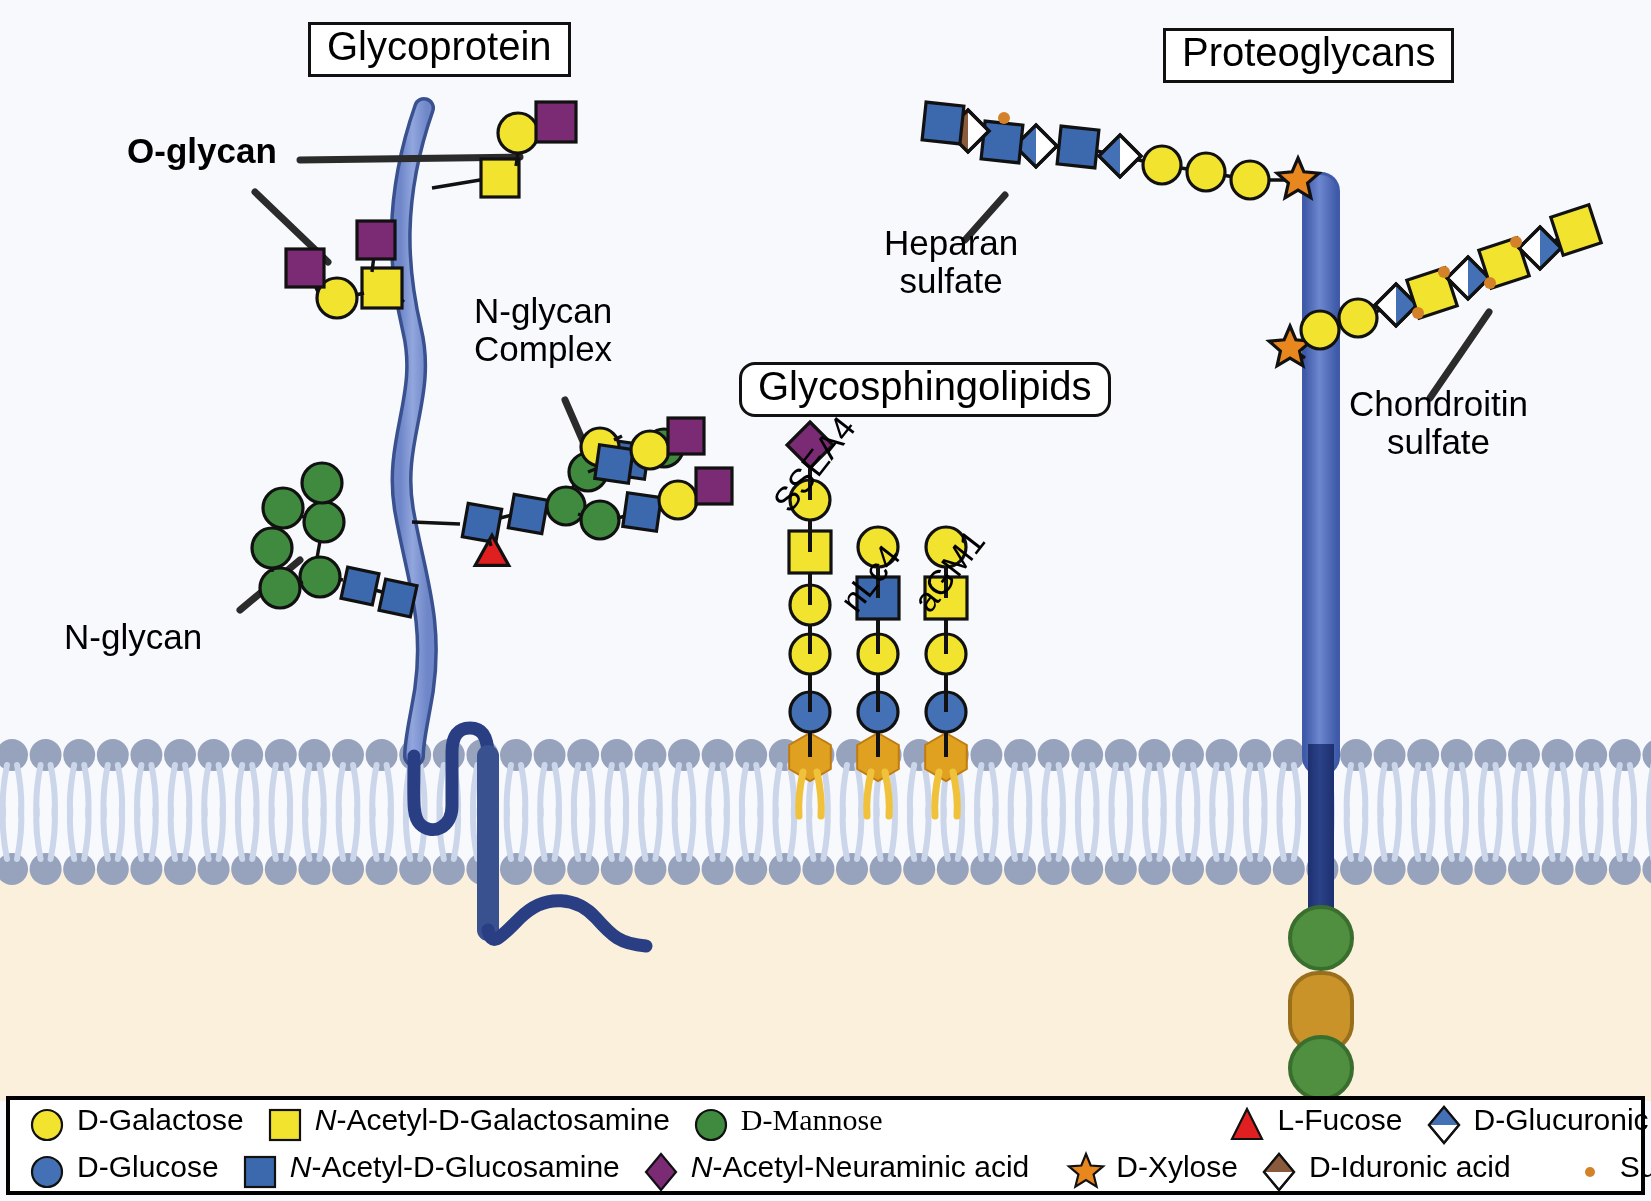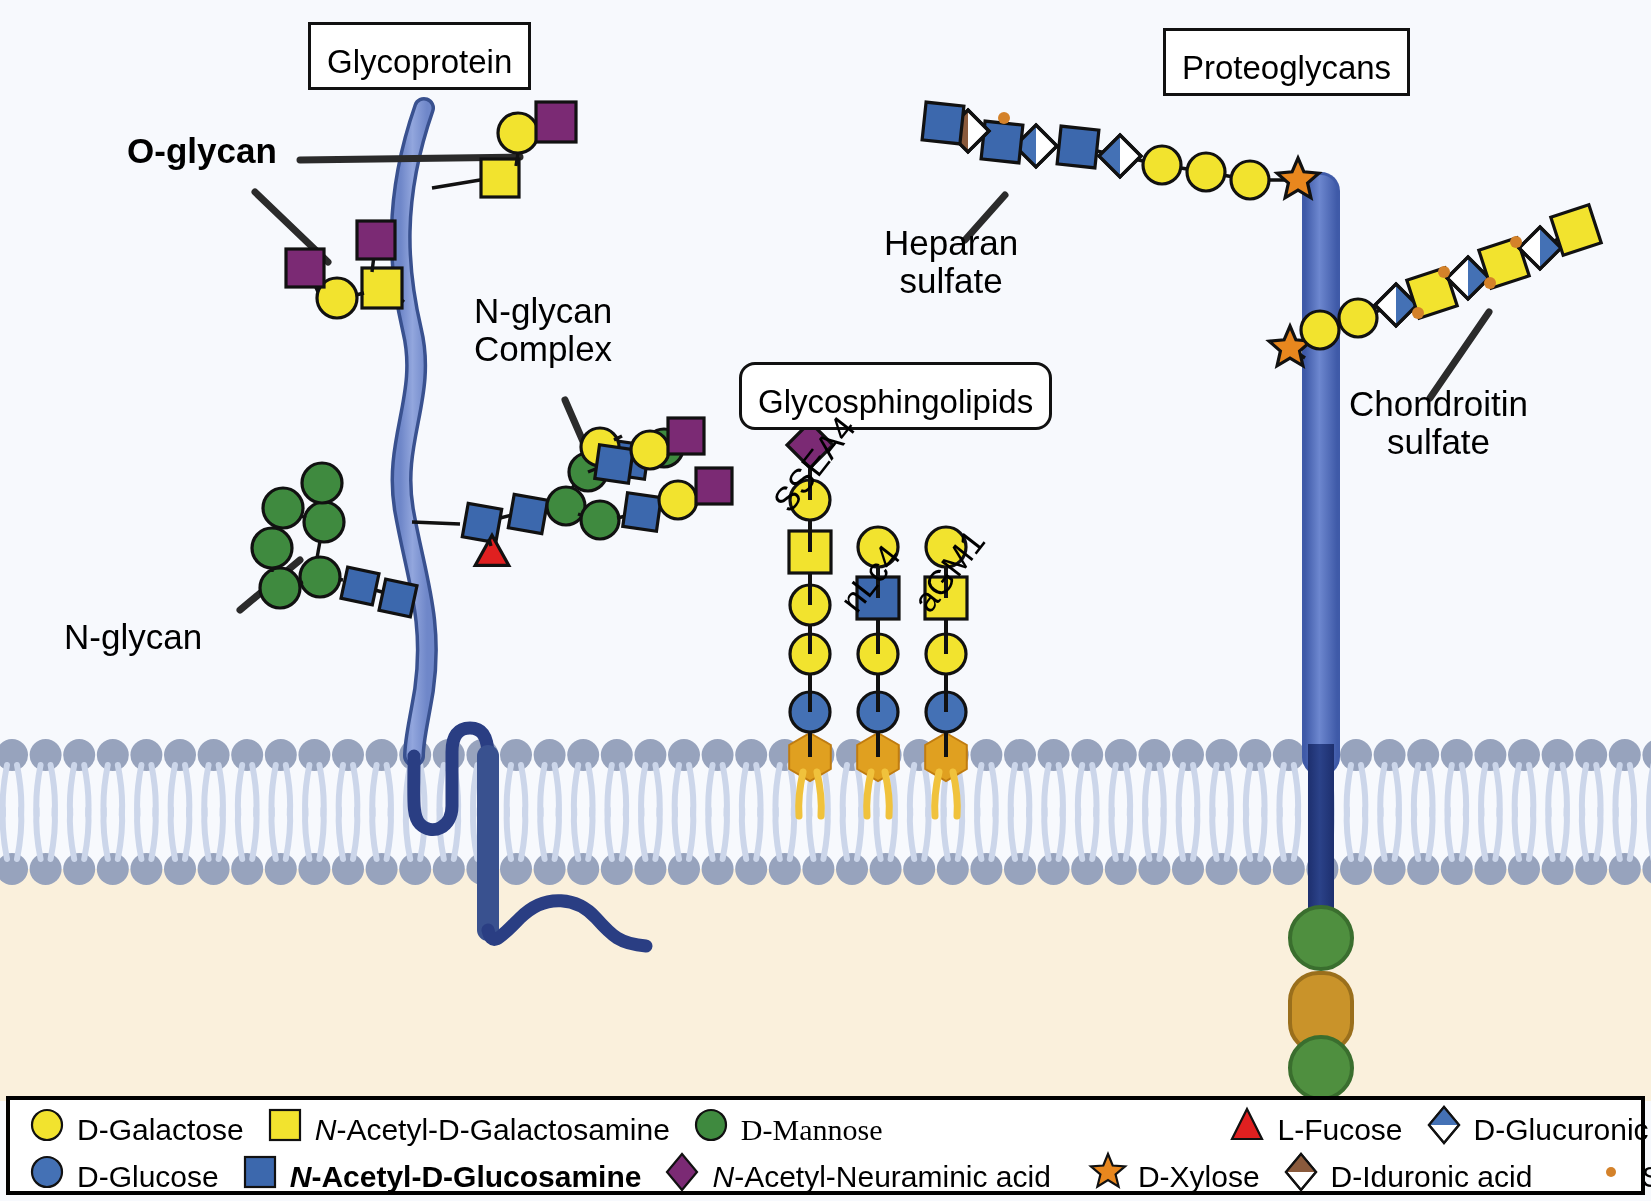--- a/index.html
+++ b/index.html
@@ -6,36 +6,36 @@
   body{
     width:1651px;height:1201px;overflow:hidden;
     font-family:"Liberation Sans", sans-serif;
     background:#f7f9fd;
   }
   #stage{position:relative;width:1651px;height:1201px;}
   svg#scene{position:absolute;left:0;top:0;width:1651px;height:1201px;}
 
   .boxlabel{
     position:absolute;background:#ffffff;border:3px solid #111111;
-    font-size:33px;color:#000;padding:20px 16px 7px 16px;
+    font-size:40px;color:#000;padding:0 16px 7px 16px;
     line-height:1.05;white-space:nowrap;
   }
   .plaintext{
     position:absolute;color:#000;font-size:35px;line-height:1.08;
     white-space:nowrap;text-align:center;
   }
   .rot{transform-origin:left bottom;white-space:nowrap;font-size:34px;}
 
   
   #legend{
     position:absolute;left:6px;top:1096px;width:1639px;height:99px;
     background:#ffffff;border:4px solid #000;box-sizing:border-box;
   }
   .legrow{position:absolute;display:flex;align-items:center;height:44px;}
-  .legitem{display:flex;align-items:flex-end;margin-right:12px;}
+  .legitem{display:flex;align-items:flex-start;margin-right:12px;}
   .legtxt{font-size:30px;color:#000;white-space:nowrap;margin-left:7px;}
   .legtxt i{font-style:italic;}
   .sw{flex:0 0 auto;display:inline-block;}
 </style>
 </head>
 <body>
 
 <div id="stage">
 
 <svg id="scene" viewBox="0 0 1651 1201">
@@ -452,21 +452,21 @@
           <span class="legtxt">D-Glucuronic acid</span>
         </div>
       </div>
   <div class="legrow" id="legrow2" style="left:14px;top:50px;">
         <div class="legitem" style="margin-left: 0px;">
           <svg width="46" height="44" viewBox="0 0 46 44" class="sw">
             <circle cx="23" cy="22" r="15" fill="#4471b5" stroke="#111" stroke-width="2.2"></circle>
           </svg>
           <span class="legtxt">D-Glucose</span>
         </div>
-        <div class="legitem" style="margin-left: 6px; font-weight: bold;">
+        <div class="legitem" style="margin-left: 6px;">
           <svg width="46" height="44" viewBox="0 0 46 44" class="sw">
             <rect x="8" y="7" width="30" height="30" fill="#3c68ad" stroke="#111" stroke-width="2.2"></rect>
           </svg>
           <span class="legtxt"><i>N</i>-Acetyl-D-Glucosamine</span>
         </div>
         <div class="legitem" style="margin-left: 6px;">
           <svg width="46" height="44" viewBox="0 0 46 44" class="sw">
             <polygon points="23,4 38,22 23,40 8,22" fill="#7b2a74" stroke="#111" stroke-width="2.2"></polygon>
           </svg>
           <span class="legtxt"><i>N</i>-Acetyl-Neuraminic acid</span>

